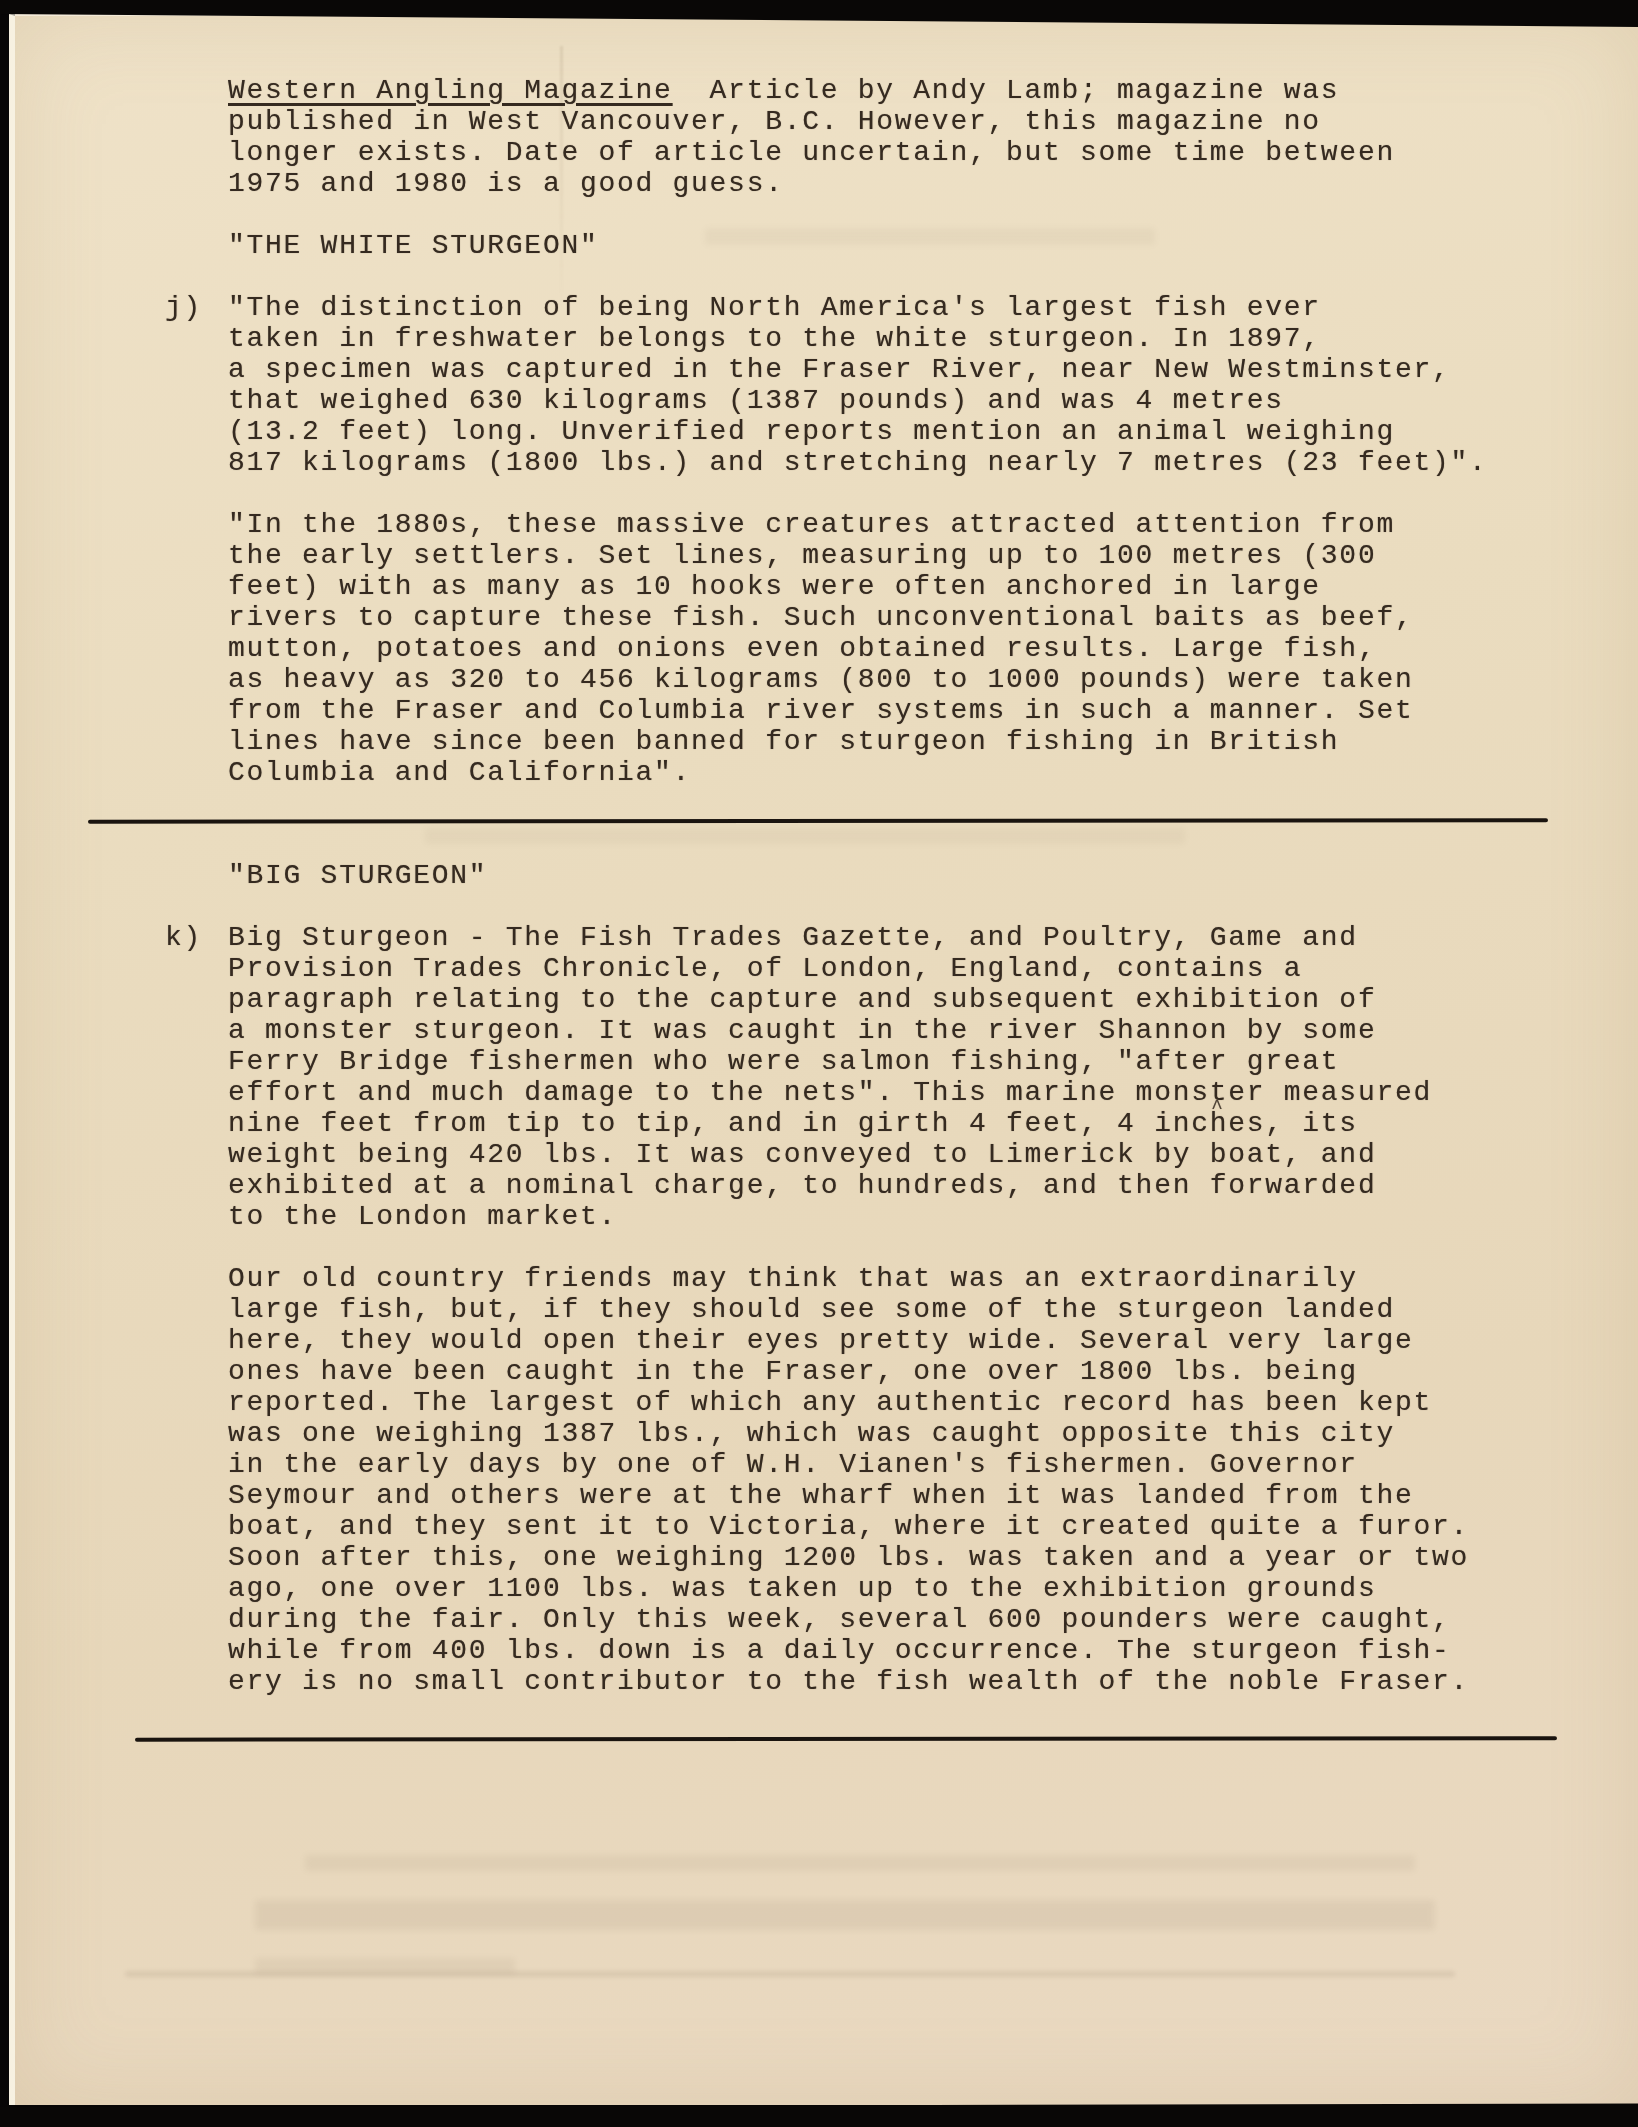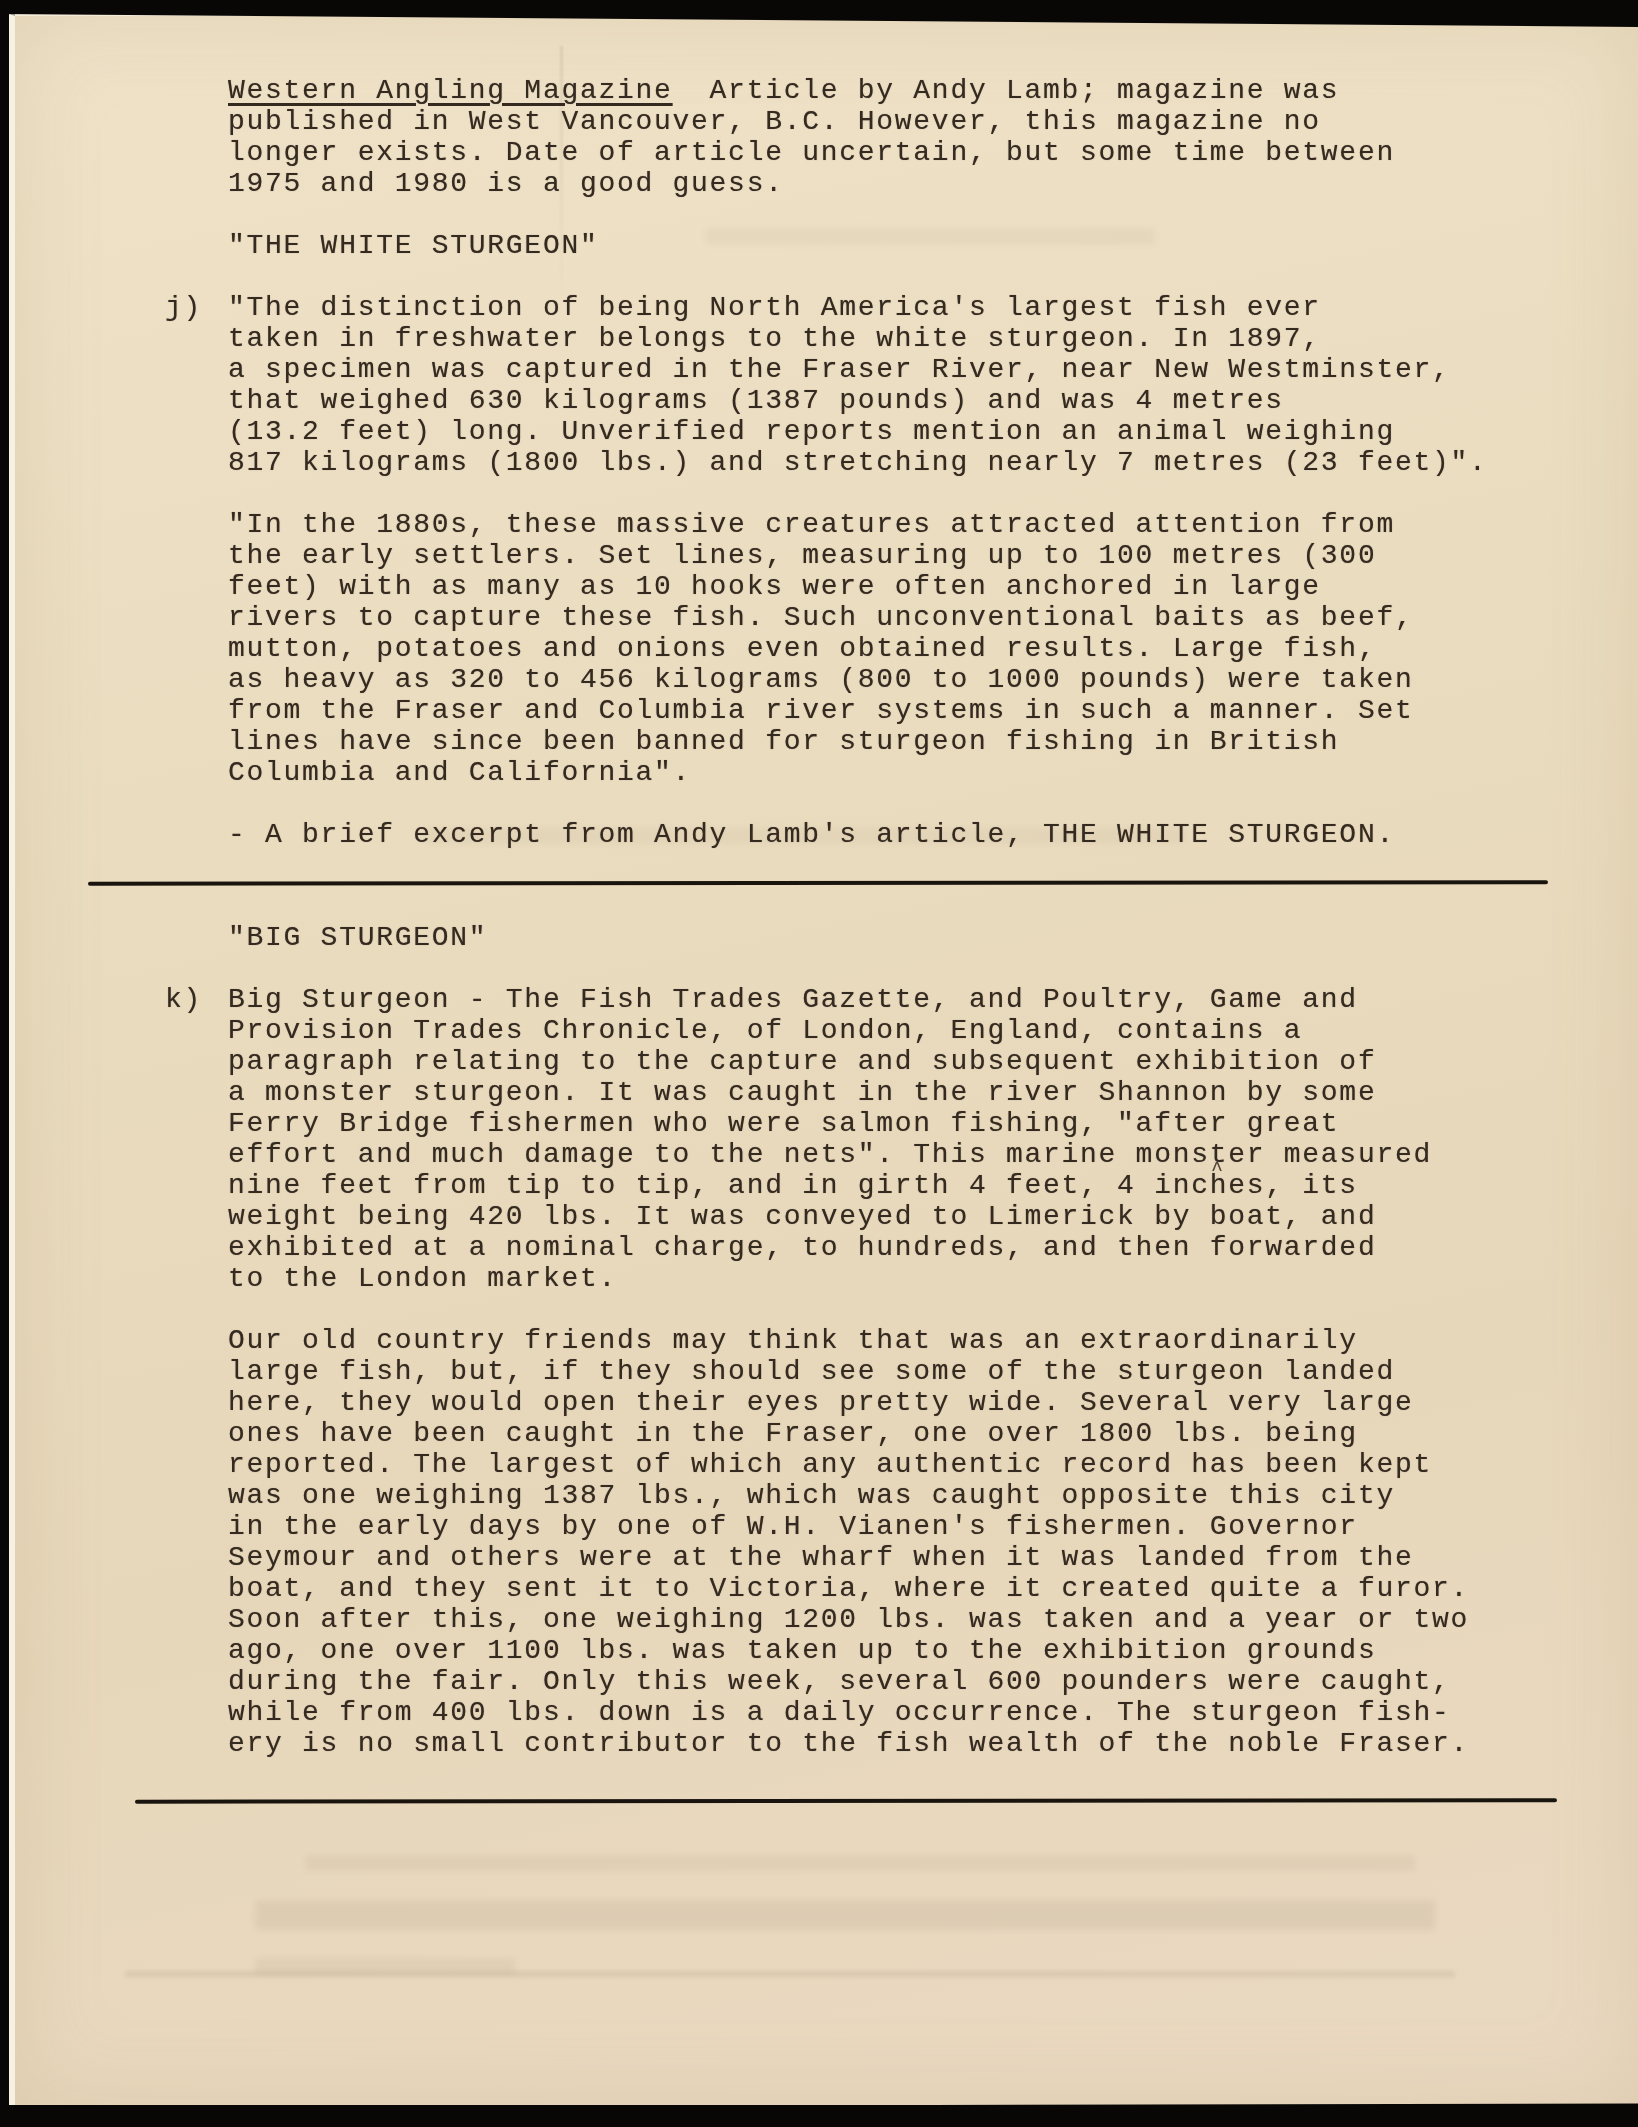--- a/index.html
+++ b/index.html
@@ -74,21 +74,20 @@
 817 kilograms (1800 lbs.) and stretching nearly 7 metres (23 feet)".</p>
         <p class="block">"In the 1880s, these massive creatures attracted attention from
 the early settlers. Set lines, measuring up to 100 metres (300
 feet) with as many as 10 hooks were often anchored in large
 rivers to capture these fish. Such unconventional baits as beef,
 mutton, potatoes and onions even obtained results. Large fish,
 as heavy as 320 to 456 kilograms (800 to 1000 pounds) were taken
 from the Fraser and Columbia river systems in such a manner. Set
 lines have since been banned for sturgeon fishing in British
 Columbia and California".</p>
-        <p class="block">- A brief excerpt from Andy Lamb's article, THE WHITE STURGEON.</p>
       </div>
     </section>
 
     <div class="rule rule1"></div>
 
     <section>
 
       <p class="block">"BIG STURGEON"</p>
 
       <div class="item">

